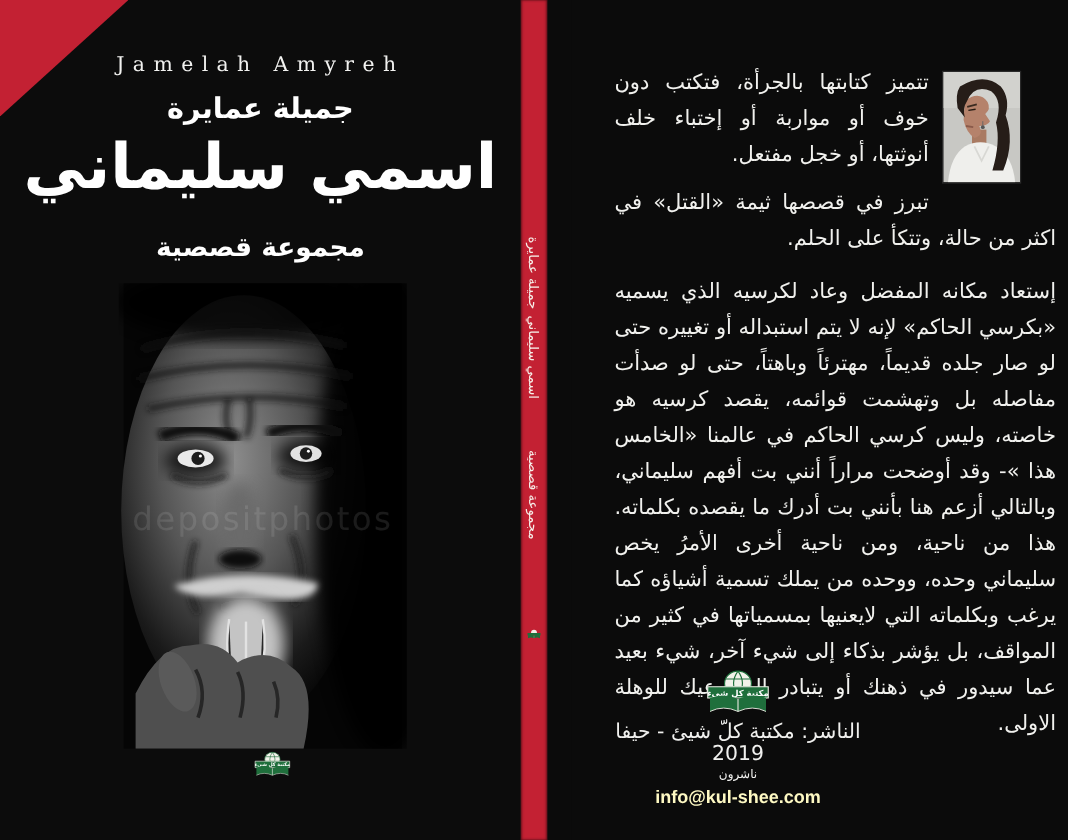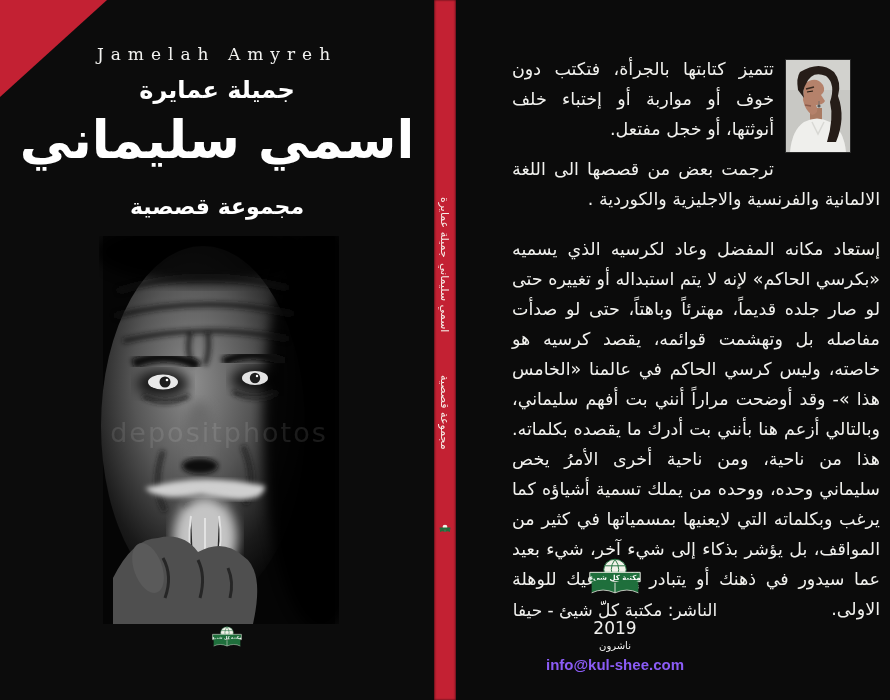--- a/index.html
+++ b/index.html
@@ -35,21 +35,21 @@
   .back-text p{margin:0 0 10px 0;}
   .back-text p.gap{margin-bottom:20px;}
   .excerpt{margin-top:14px !important;}
   .author-photo{float:right;width:64px;height:92px;margin:6px 0 10px 12px;margin-right:30px;
          outline:1px solid #2a2a2a;}
   .pub-block{position:absolute;top:558px;left:34px;width:210px;text-align:center;color:#f0f0ee;}
   .pub-block .logo-back{width:56px;height:38px;margin:0 auto 5px auto;display:block;}
   .pub-line{direction:rtl;font-size:17px;line-height:18px;}
   .pub-line2{direction:rtl;font-size:10px;line-height:18px;letter-spacing:3px;}
   .pub-latin{direction:ltr;font-family:"Liberation Sans",sans-serif;font-weight:bold;
-         font-size:15px;line-height:19px;color:#8b5cf6;}
+         font-size:15px;line-height:19px;color:#fef9c3;}
 </style>
 </head>
 <body>
 
 <div class="stage">
 
   <section class="front">
     <div class="corner-ribbon"></div>
 
     <div class="latin-author">Jamelah Amyreh</div>
@@ -162,21 +162,21 @@
         <path d="M18,24 Q30,15 37,25 Q40,31 35,35 L39,41 Q37,45 30,45 Q34,53 26,55 Q19,50 17,40 Z" fill="#b5826b"></path>
         <path d="M20,29 L28,27" stroke="#3a2a20" stroke-width="1.5" fill="none"></path>
         <path d="M21,32 L27,31" stroke="#241a12" stroke-width="1.2" fill="none"></path>
         <path d="M19,45 l6,1" stroke="#8a5a4a" stroke-width="1.5" fill="none"></path>
         <path d="M14,12 Q34,0 48,12 Q56,22 52,36 Q60,58 50,82 L41,82 Q48,58 44,42 Q50,24 40,16 Q26,10 20,24 Q16,30 18,38 L12,30 Q10,18 14,12 Z" fill="#261d18"></path>
         <circle cx="33" cy="46" r="1.6" fill="#555"></circle>
         <path d="M33,41 L33,45" stroke="#666" stroke-width="0.8"></path>
       </svg>
 
       <p>تتميز كتابتها بالجرأة، فتكتب دون خوف أو مواربة أو إختباء خلف أنوثتها، أو خجل مفتعل.</p>
-      <p class="gap">ترجمت بعض من قصصها الى اللغة الالمانية والفرنسية والاجليزية والكوردية .</p>
+      <p>تبرز في قصصها ثيمة «القتل» في اكثر من حالة، وتتكأ على الحلم.</p>
       <p class="excerpt">إستعاد مكانه المفضل وعاد لكرسيه الذي يسميه «بكرسي الحاكم» لإنه لا يتم استبداله أو تغييره حتى لو صار جلده قديماً، مهترئاً وباهتاً، حتى لو صدأت مفاصله بل وتهشمت قوائمه، يقصد كرسيه هو خاصته، وليس كرسي الحاكم في عالمنا «الخامس هذا »- وقد أوضحت مراراً أنني بت أفهم سليماني، وبالتالي أزعم هنا بأنني بت أدرك ما يقصده بكلماته. هذا من ناحية، ومن ناحية أخرى الأمرُ يخص سليماني وحده، ووحده من يملك تسمية أشياؤه كما يرغب وبكلماته التي لايعنيها بمسمياتها في كثير من المواقف، بل يؤشر بذكاء إلى شيء آخر، شيء بعيد عما سيدور في ذهنك أو يتبادر إلى وعيك للوهلة الاولى.</p>
     </div>
 
     <div class="pub-block">
       <svg class="logo-back" viewBox="0 0 60 40">
         <ellipse cx="30" cy="12" rx="12" ry="11" fill="#f2f2ea"></ellipse>
         <g stroke="#1f6f3c" stroke-width="1" fill="none">
           <ellipse cx="30" cy="12" rx="12" ry="11"></ellipse>
           <path d="M30,1 Q22,12 30,23 M30,1 Q38,12 30,23 M19,8 H41 M18,15 H42"></path>
         </g>

